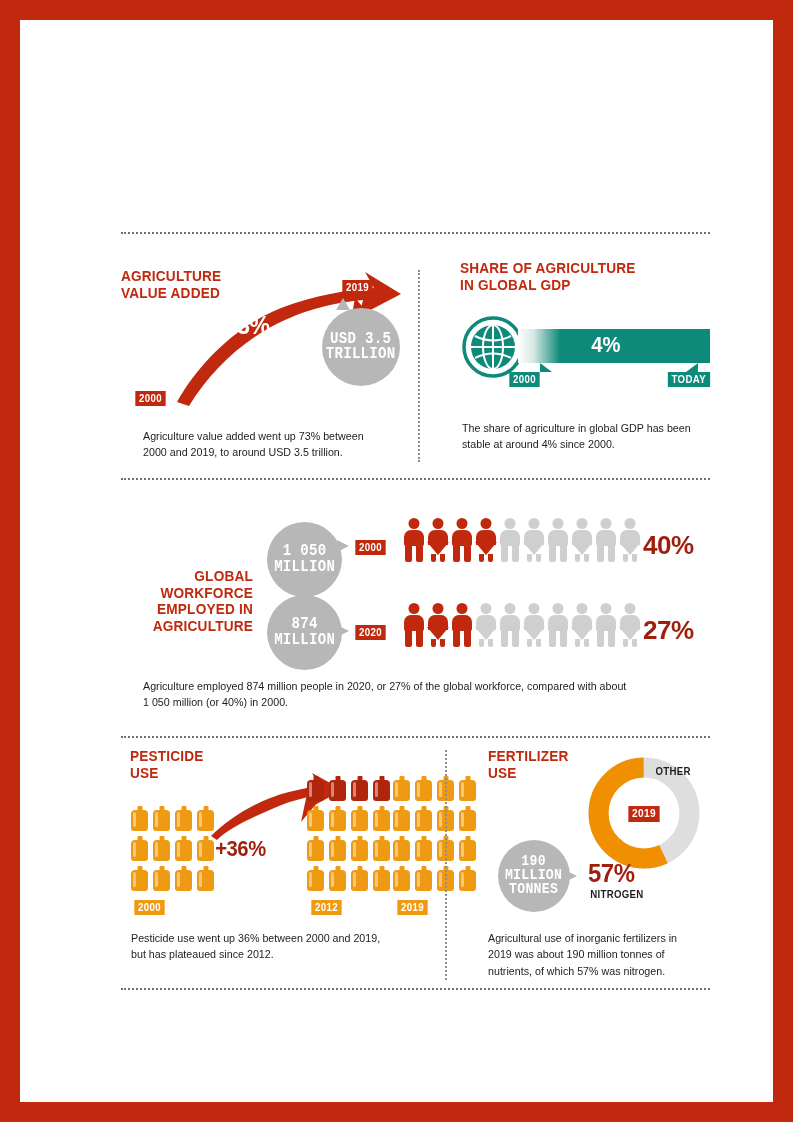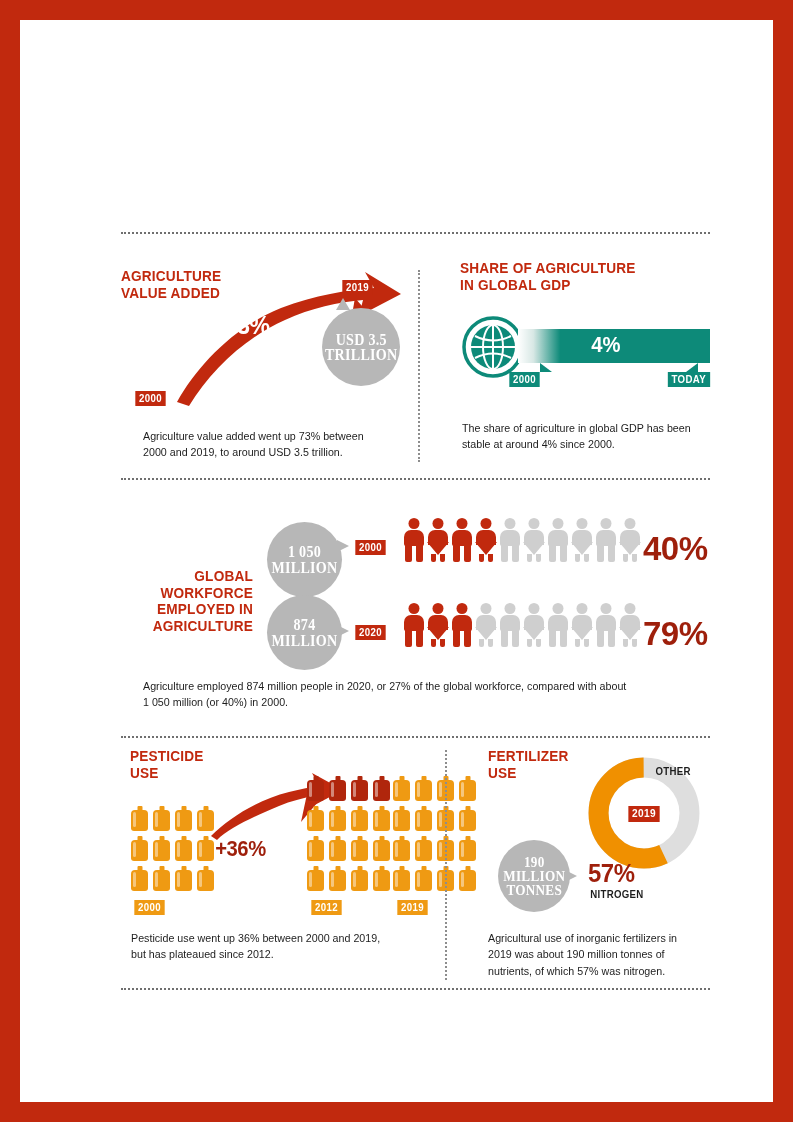--- a/index.html
+++ b/index.html
@@ -22,24 +22,24 @@
                transform:scaleX(.94);transform-origin:left center;}
   .panel-title.right{transform-origin:right center;}
   .caption{font-family:"Liberation Sans Narrow","Liberation Sans",sans-serif;font-size:11.5px;
            color:#1d1d1d;line-height:1.42;transform:scaleX(.93);transform-origin:left top;}
   .tag{position:absolute;background:#c1290e;color:#fff;font-weight:bold;font-size:10.5px;
        padding:1px 4px 1px 4px;letter-spacing:.4px;line-height:1.25;transform:scaleX(.92);}
   .tag-orange{background:#ef9a13;}
   .tag-teal{background:#0d8a79;}
   .bubble{position:absolute;border-radius:50%;background:#b7b7b7;color:#fff;display:flex;
           align-items:center;justify-content:center;text-align:center;font-weight:bold;
-          font-family:Liberation Serif, serif;
+          font-family:Liberation Mono, monospace;
           line-height:.95;letter-spacing:.3px;}
   .bub-txt{transform:scaleX(.88);}
-  .big-pct{color:#9e1f0b;font-weight:bold;font-size:33px;letter-spacing:-.5px;}
+  .big-pct{color:#9e1f0b;font-weight:bold;font-size:26px;letter-spacing:-.5px;}
 
   
   #sec1-left{position:absolute;left:101px;top:248px;width:300px;height:200px;}
   #sec1-right{position:absolute;left:440px;top:240px;width:250px;height:200px;}
   .vdiv{position:absolute;border-left:2px dotted #8d8d8d;width:0;}
 
   .figtxt{position:absolute;color:#fff;font-weight:bold;}
 
   
   .people-row{position:absolute;display:flex;gap:2px;}
@@ -297,21 +297,21 @@
             <span class="legR"></span>
           </div>
           <div class="glyph f" style="color: rgb(207, 207, 207);">
             <span class="head"></span>
             <span class="body"></span>
             <span class="skirt"></span>
             <span class="legL"></span>
             <span class="legR"></span>
           </div>
         </div>
-    <div class="big-pct" style="position:absolute;left:522px;top:125px">79%</div>
+    <div class="big-pct" style="position:absolute;left:522px;top:125px">27%</div>
 
     <div class="caption" style="position:absolute;left:22px;top:188px;width:520px">Agriculture employed 874 million people in 2020, or 27% of the global workforce, compared with about 1 050 million (or 40%) in 2000.</div>
   </div>
 
   <div class="rule" style="top:716px"></div>
 
   <div style="position:absolute;left:101px;top:728px;width:300px;height:230px">
     <div class="panel-title" style="position:absolute;left:9px;top:0;width:160px">
       <span>PESTICIDE</span><br>
       <span>USE</span>

